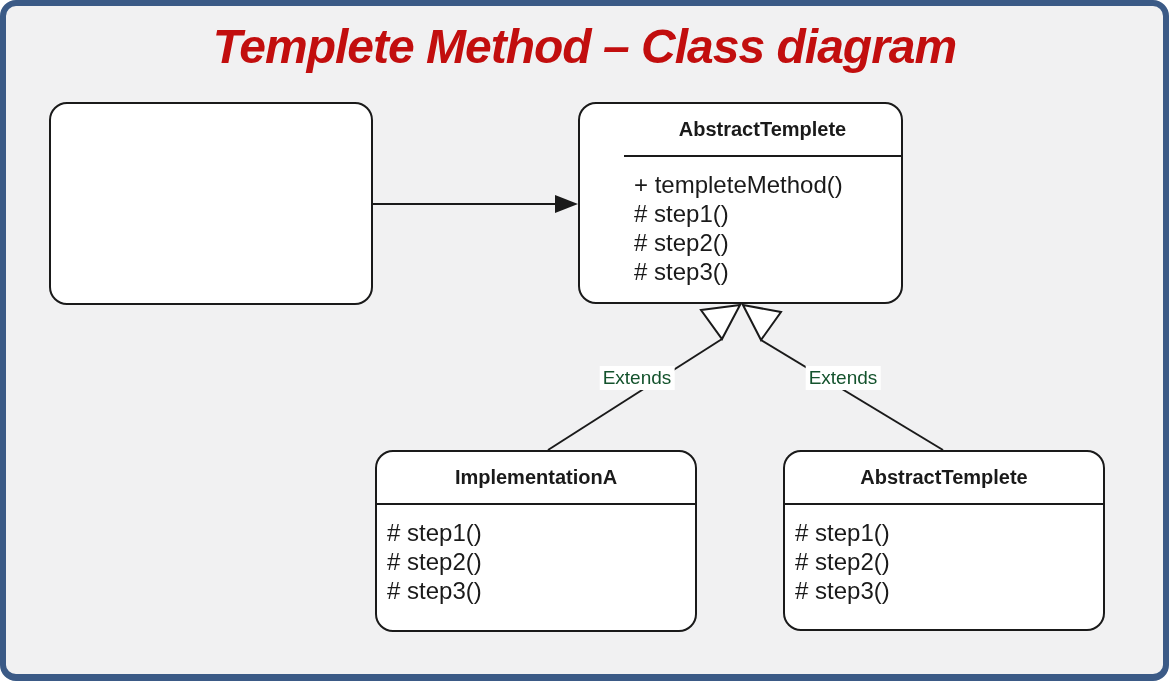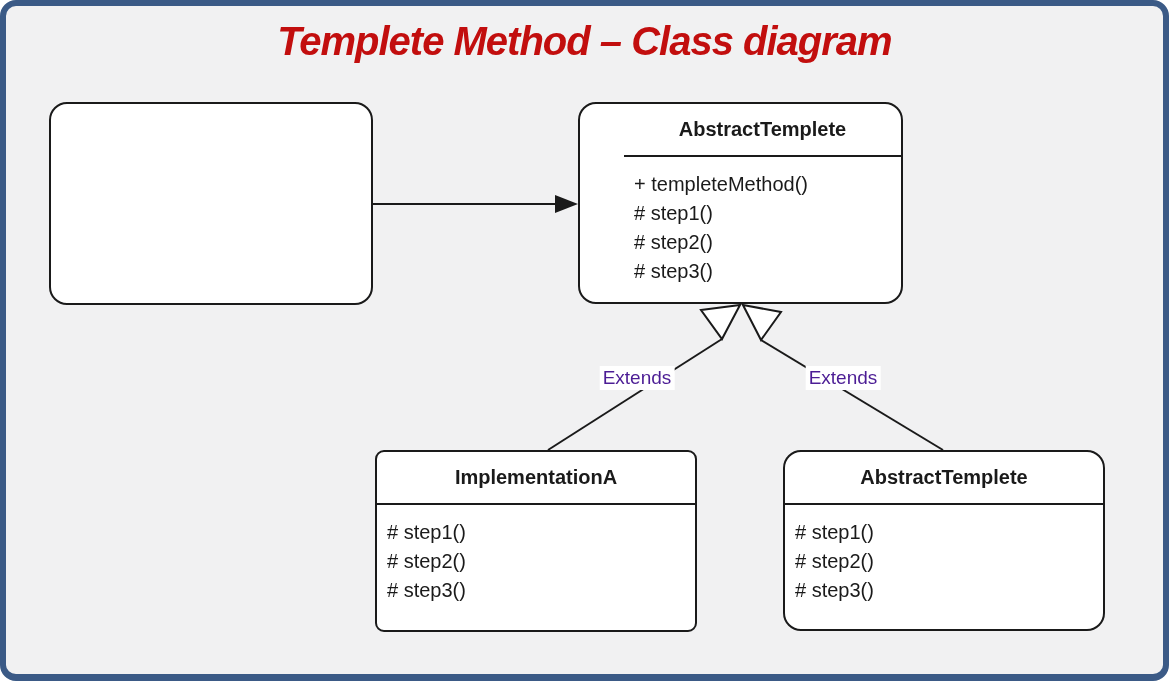--- a/index.html
+++ b/index.html
@@ -24,21 +24,21 @@
     border-bottom-width: 7px;
     border-radius: 16px;
     background: #F1F1F2;
   }
   .diagram-title {
     position: absolute;
     top: 19px;
     left: 0;
     width: 100%;
     text-align: center;
-    font-size: 40px;
+    font-size: 48px;
     font-weight: bold;
     font-style: italic;
     letter-spacing: -1px;
     color: #C20E0E;
   }
   .uml-box {
     position: absolute;
     box-sizing: border-box;
     background: #ffffff;
     border: 2px solid #1A1A1A;
@@ -49,40 +49,40 @@
     height: 51px;
     border-bottom: 2px solid #1A1A1A;
     display: flex;
     align-items: center;
     justify-content: center;
     font-size: 20px;
     font-weight: bold;
   }
   .uml-box .box-body {
     padding: 13px 10px 0 10px;
-    font-size: 20px;
+    font-size: 24px;
     line-height: 29px;
   }
   .client-box        { left: 49px;  top: 102px; width: 324px; height: 203px; }
   .abstract-box      { left: 578px; top: 102px; width: 325px; height: 202px; padding-left: 44px; }
-  .impl-a-box        { left: 375px; top: 450px; width: 322px; height: 182px; border-radius: 9px; }
+  .impl-a-box        { left: 375px; top: 450px; width: 322px; height: 182px; }
   .impl-b-box        { left: 783px; top: 450px; width: 322px; height: 181px; }
   .connectors {
     position: absolute;
     left: 0; top: 0;
     width: 1169px; height: 681px;
     pointer-events: none;
   }
   .edge-label {
     position: absolute;
     transform: translate(-50%, -50%);
     background: #ffffff;
     padding: 1px 3px;
     font-size: 19px;
-    color: #4c1d95;
+    color: #14532d;
     white-space: nowrap;
   }
   .extends-left-label  { left: 637px; top: 378px; }
   .extends-right-label { left: 843px; top: 378px; }
 </style>
 </head>
 <body>
 
 <div class="stage">
 

